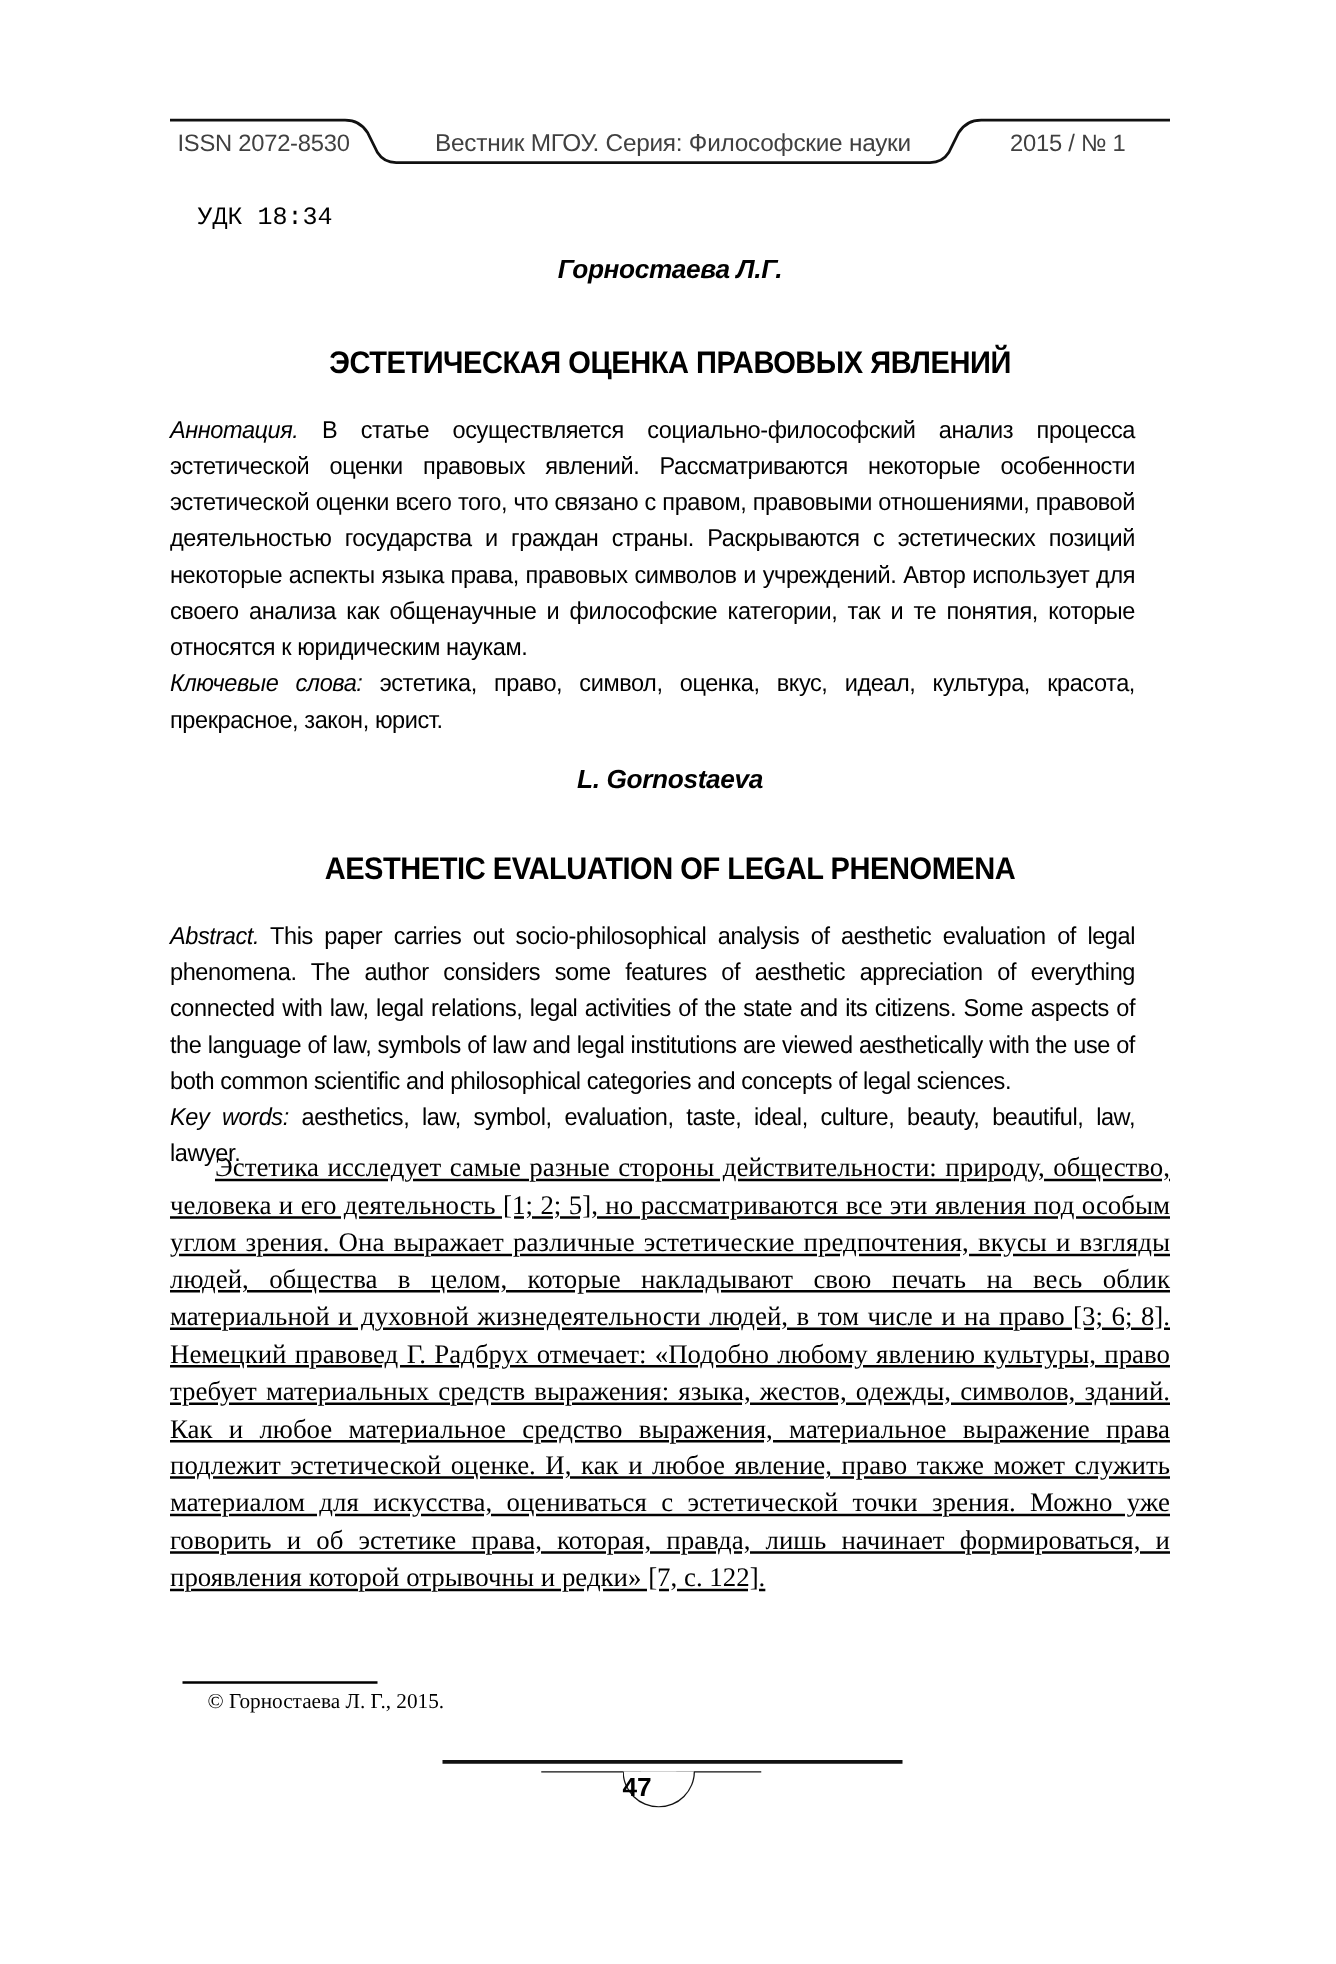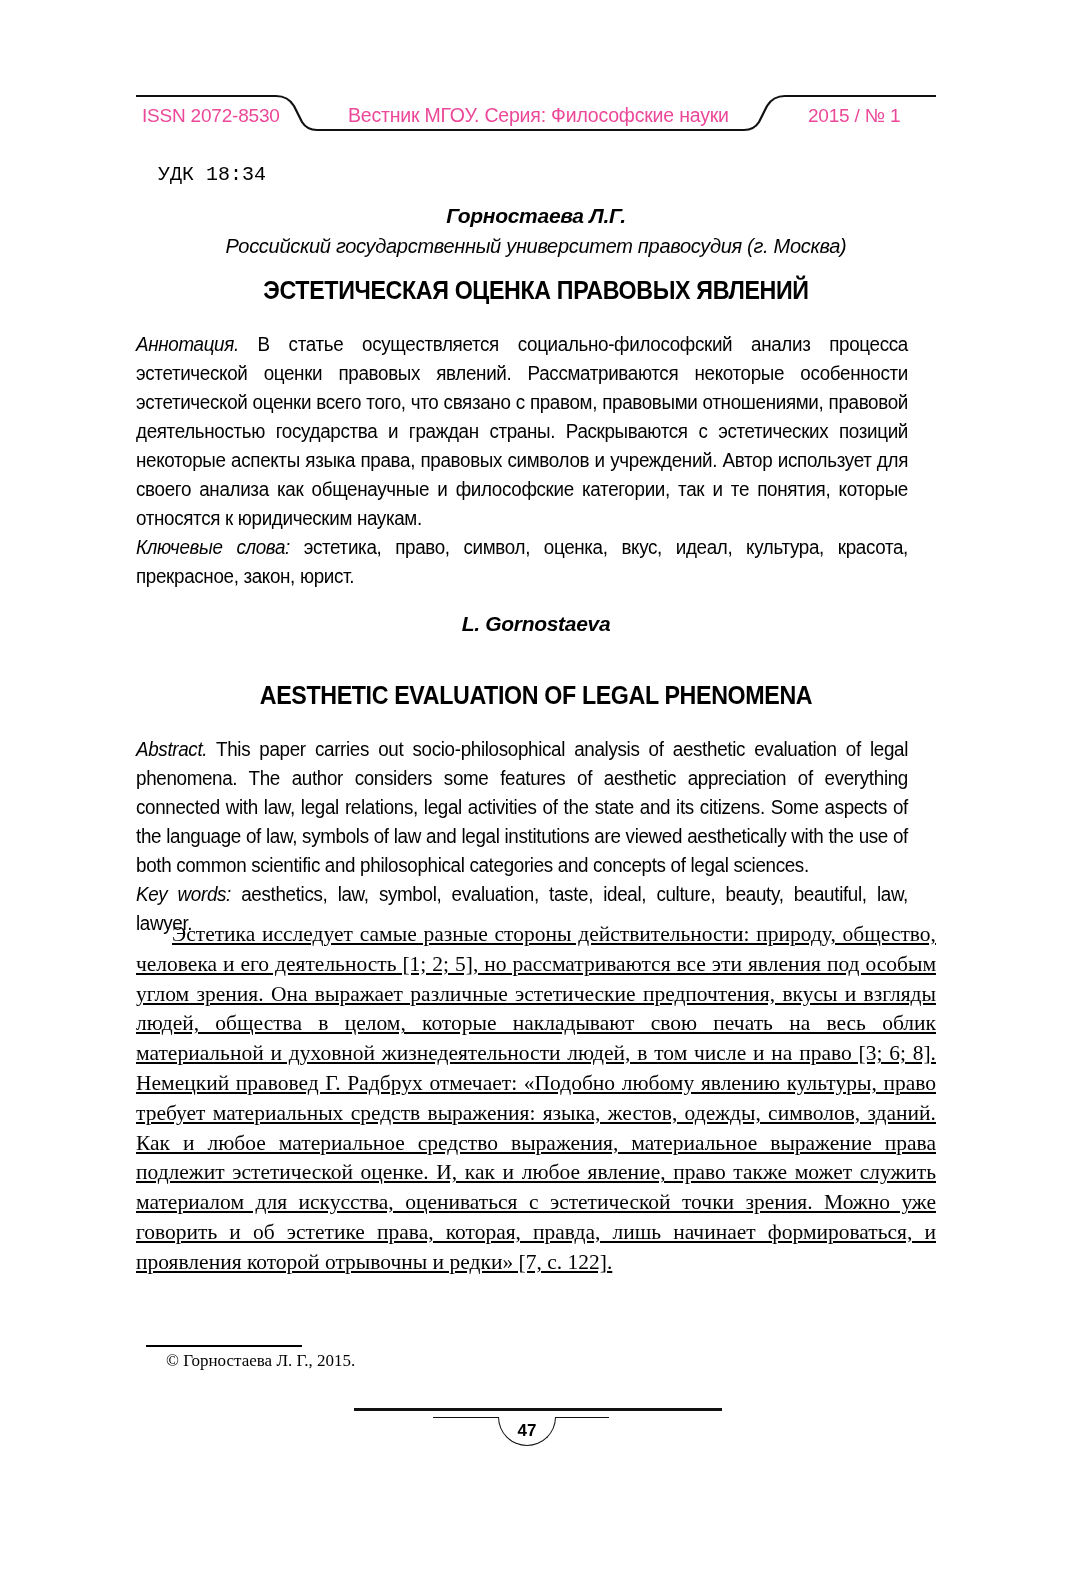--- a/index.html
+++ b/index.html
@@ -38,21 +38,21 @@
     top: 0;
     width: 800px;
     height: 40px;
     overflow: visible;
   }
   .rh-text {
     position: absolute;
     font-family: "Liberation Sans", sans-serif;
     font-size: 19px;
     line-height: 24px;
-    color: #ec4899;
+    color: #404040;
     white-space: nowrap;
     letter-spacing: -0.2px;
   }
   .rh-issn   { left: 6px;  top: 12px; }
   .rh-center { left: 212px; top: 11px; font-size: 19.5px; }
   .rh-issue  { left: 672px; top: 12px; }
 
   
   .udc {
     position: absolute;
@@ -205,45 +205,43 @@
     border-top: none;
     border-radius: 0 0 40px 40px;
     box-sizing: border-box;
     background: #fff;
   }
   .folio-num {
     position: absolute;
     left: 168px;
     top: 22px;
     width: 58px;
-    text-align: center;
     font-family: "Liberation Sans", sans-serif;
     font-weight: bold;
-    font-size: 17px;
+    font-size: 21px;
     line-height: 26px;
   }
 </style>
 </head>
 <body>
 
 <div class="page">
 
   <div class="running-head">
     <svg class="rh-rule" viewBox="0 0 800 40" preserveAspectRatio="none">
       <path d="M0,4 L140,4 Q152,4 158,14 L166,30 Q171,38 181,38 L608,38 Q618,38 623,30 L631,14 Q637,4 649,4 L800,4" fill="none" stroke="#111111" stroke-width="2.2"></path>
     </svg>
     <div class="rh-text rh-issn">ISSN 2072-8530</div>
     <div class="rh-text rh-center">Вестник МГОУ. Серия: Философские науки</div>
     <div class="rh-text rh-issue">2015 / № 1</div>
   </div>
 
   <div class="udc">УДК 18:34</div>
 
   <div class="author-line author-ru">Горностаева Л.Г.</div>
-  <div class="affil-line affil-ru">Российский государственный университет правосудия (г. Москва)</div>
   <div class="paper-title title-ru">ЭСТЕТИЧЕСКАЯ ОЦЕНКА ПРАВОВЫХ ЯВЛЕНИЙ</div>
 
   <div class="abstract abstract-ru">
     <p><span class="lead">Аннотация.</span><span> В статье осуществляется социально-философский анализ процесса эстетической оценки правовых явлений. Рассматриваются некоторые особенности эстетической оценки всего того, что связано с правом, правовыми отношениями, правовой деятельностью государства и граждан страны. Раскрываются с эстетических позиций некоторые аспекты языка права, правовых символов и учреждений. Автор использует для своего анализа как общенаучные и философские категории, так и те понятия, которые относятся к юридическим наукам.</span></p>
     <p class="kw"><span class="lead">Ключевые слова:</span><span> эстетика, право, символ, оценка, вкус, идеал, культура, красота, прекрасное, закон, юрист.</span></p>
   </div>
 
   <div class="author-line author-en">L. Gornostaeva</div>
   <div class="paper-title title-en">AESTHETIC EVALUATION OF LEGAL PHENOMENA</div>
 

